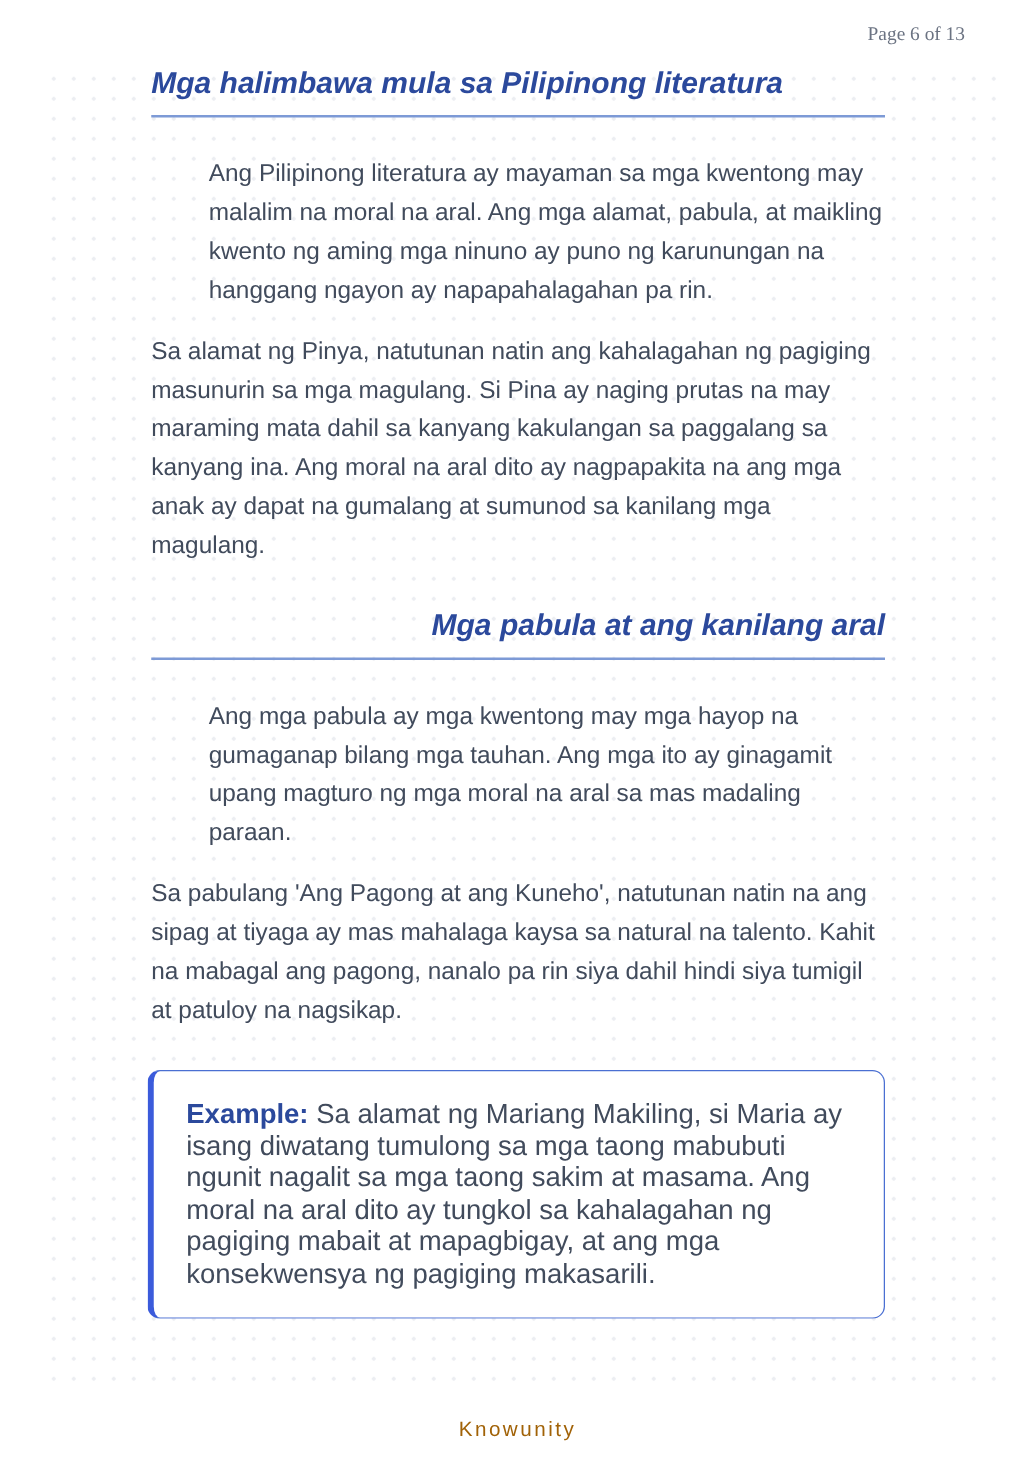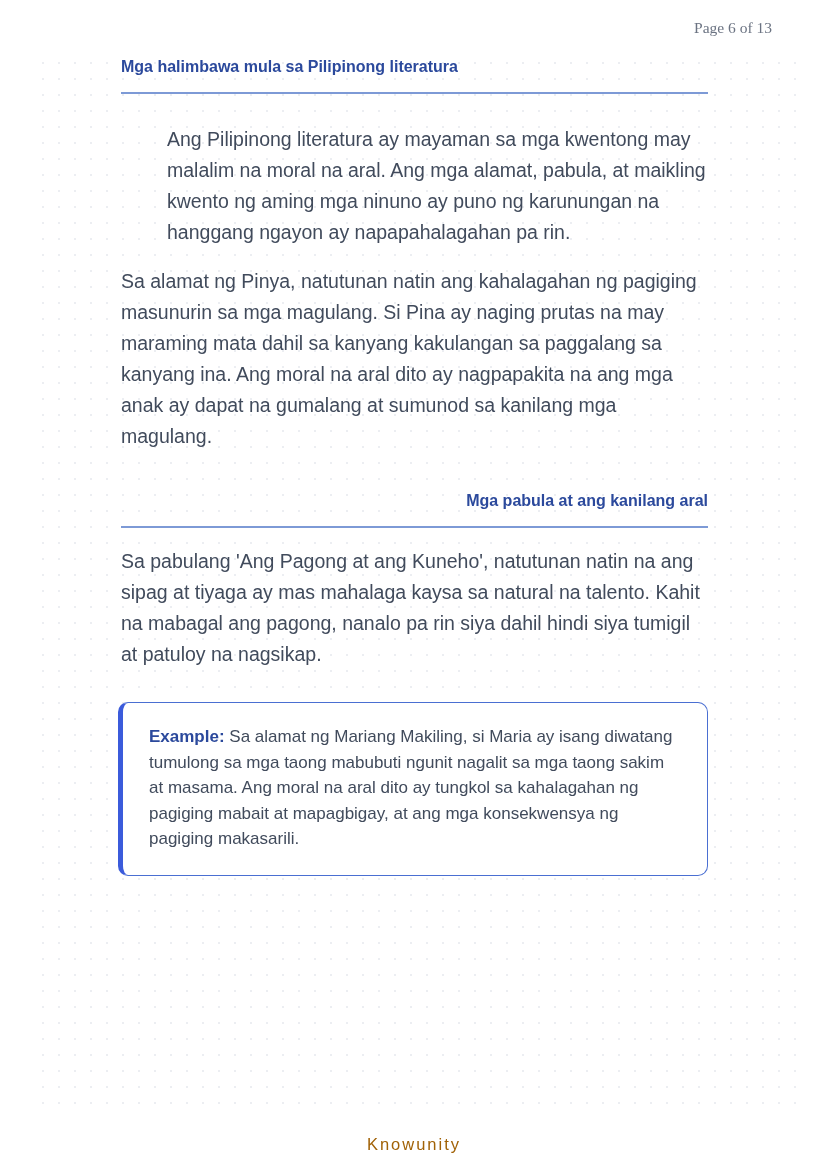--- a/index.html
+++ b/index.html
@@ -32,26 +32,27 @@
     font-size: 15.5px;
     color: #6b7382;
   }
   .content {
     position: absolute;
     left: 121px; top: 0;
     width: 587px;
   }
   h2.section-heading {
     margin: 0;
-    font-size: 16px;
+    font-size: 24px;
     line-height: 26px;
     font-weight: 700;
     color: #2b499c;
     padding-bottom: 12px;
     border-bottom: 2px solid #7d9ad6;
+    font-style: italic;
   }
   h2.heading-1 { margin-top: 54px; }
   h2.heading-2 { margin-top: 36px; text-align: right; }
   p.body-para {
     margin: 18px 0 0 0;
     font-size: 19.5px;
     line-height: 31px;
     color: #414b5c;
   }
   p.after-heading { margin-top: 30px; margin-left: 46px; }
@@ -61,21 +62,21 @@
     margin-left: -3px;
     width: 590px;
     border: 1.6px solid #4a6fd2;
     border-left: 5px solid #3b5bdb;
     border-radius: 10px;
     background: #ffffff;
     padding: 21px 26px 23px 26px;
   }
   .example-box p {
     margin: 0;
-    font-size: 17px;
+    font-size: 22px;
     line-height: 25.5px;
     color: #414b5c;
   }
   .example-label {
     font-weight: 700;
     color: #2b499c;
   }
   .footer-brand {
     position: absolute;
     left: 0; right: 0;
@@ -96,20 +97,21 @@
   <div class="content">
 
     <h2 class="section-heading heading-1">Mga halimbawa mula sa Pilipinong literatura</h2>
 
     <p class="body-para after-heading">Ang Pilipinong literatura ay mayaman sa mga kwentong may malalim na moral na aral. Ang mga alamat, pabula, at maikling kwento ng aming mga ninuno ay puno ng karunungan na hanggang ngayon ay napapahalagahan pa rin.</p>
 
     <p class="body-para">Sa alamat ng Pinya, natutunan natin ang kahalagahan ng pagiging masunurin sa mga magulang. Si Pina ay naging prutas na may maraming mata dahil sa kanyang kakulangan sa paggalang sa kanyang ina. Ang moral na aral dito ay nagpapakita na ang mga anak ay dapat na gumalang at sumunod sa kanilang mga magulang.</p>
 
     <h2 class="section-heading heading-2">Mga pabula at ang kanilang aral</h2>
 
+    <p class="body-para after-heading">Ang mga pabula ay mga kwentong may mga hayop na gumaganap bilang mga tauhan. Ang mga ito ay ginagamit upang magturo ng mga moral na aral sa mas madaling paraan.</p>
 
     <p class="body-para">Sa pabulang 'Ang Pagong at ang Kuneho', natutunan natin na ang sipag at tiyaga ay mas mahalaga kaysa sa natural na talento. Kahit na mabagal ang pagong, nanalo pa rin siya dahil hindi siya tumigil at patuloy na nagsikap.</p>
 
 
     <div class="example-box">
       <p><span class="example-label">Example:</span><span> Sa alamat ng Mariang Makiling, si Maria ay isang diwatang tumulong sa mga taong mabubuti ngunit nagalit sa mga taong sakim at masama. Ang moral na aral dito ay tungkol sa kahalagahan ng pagiging mabait at mapagbigay, at ang mga konsekwensya ng pagiging makasarili.</span></p>
     </div>
 
   </div>
 

